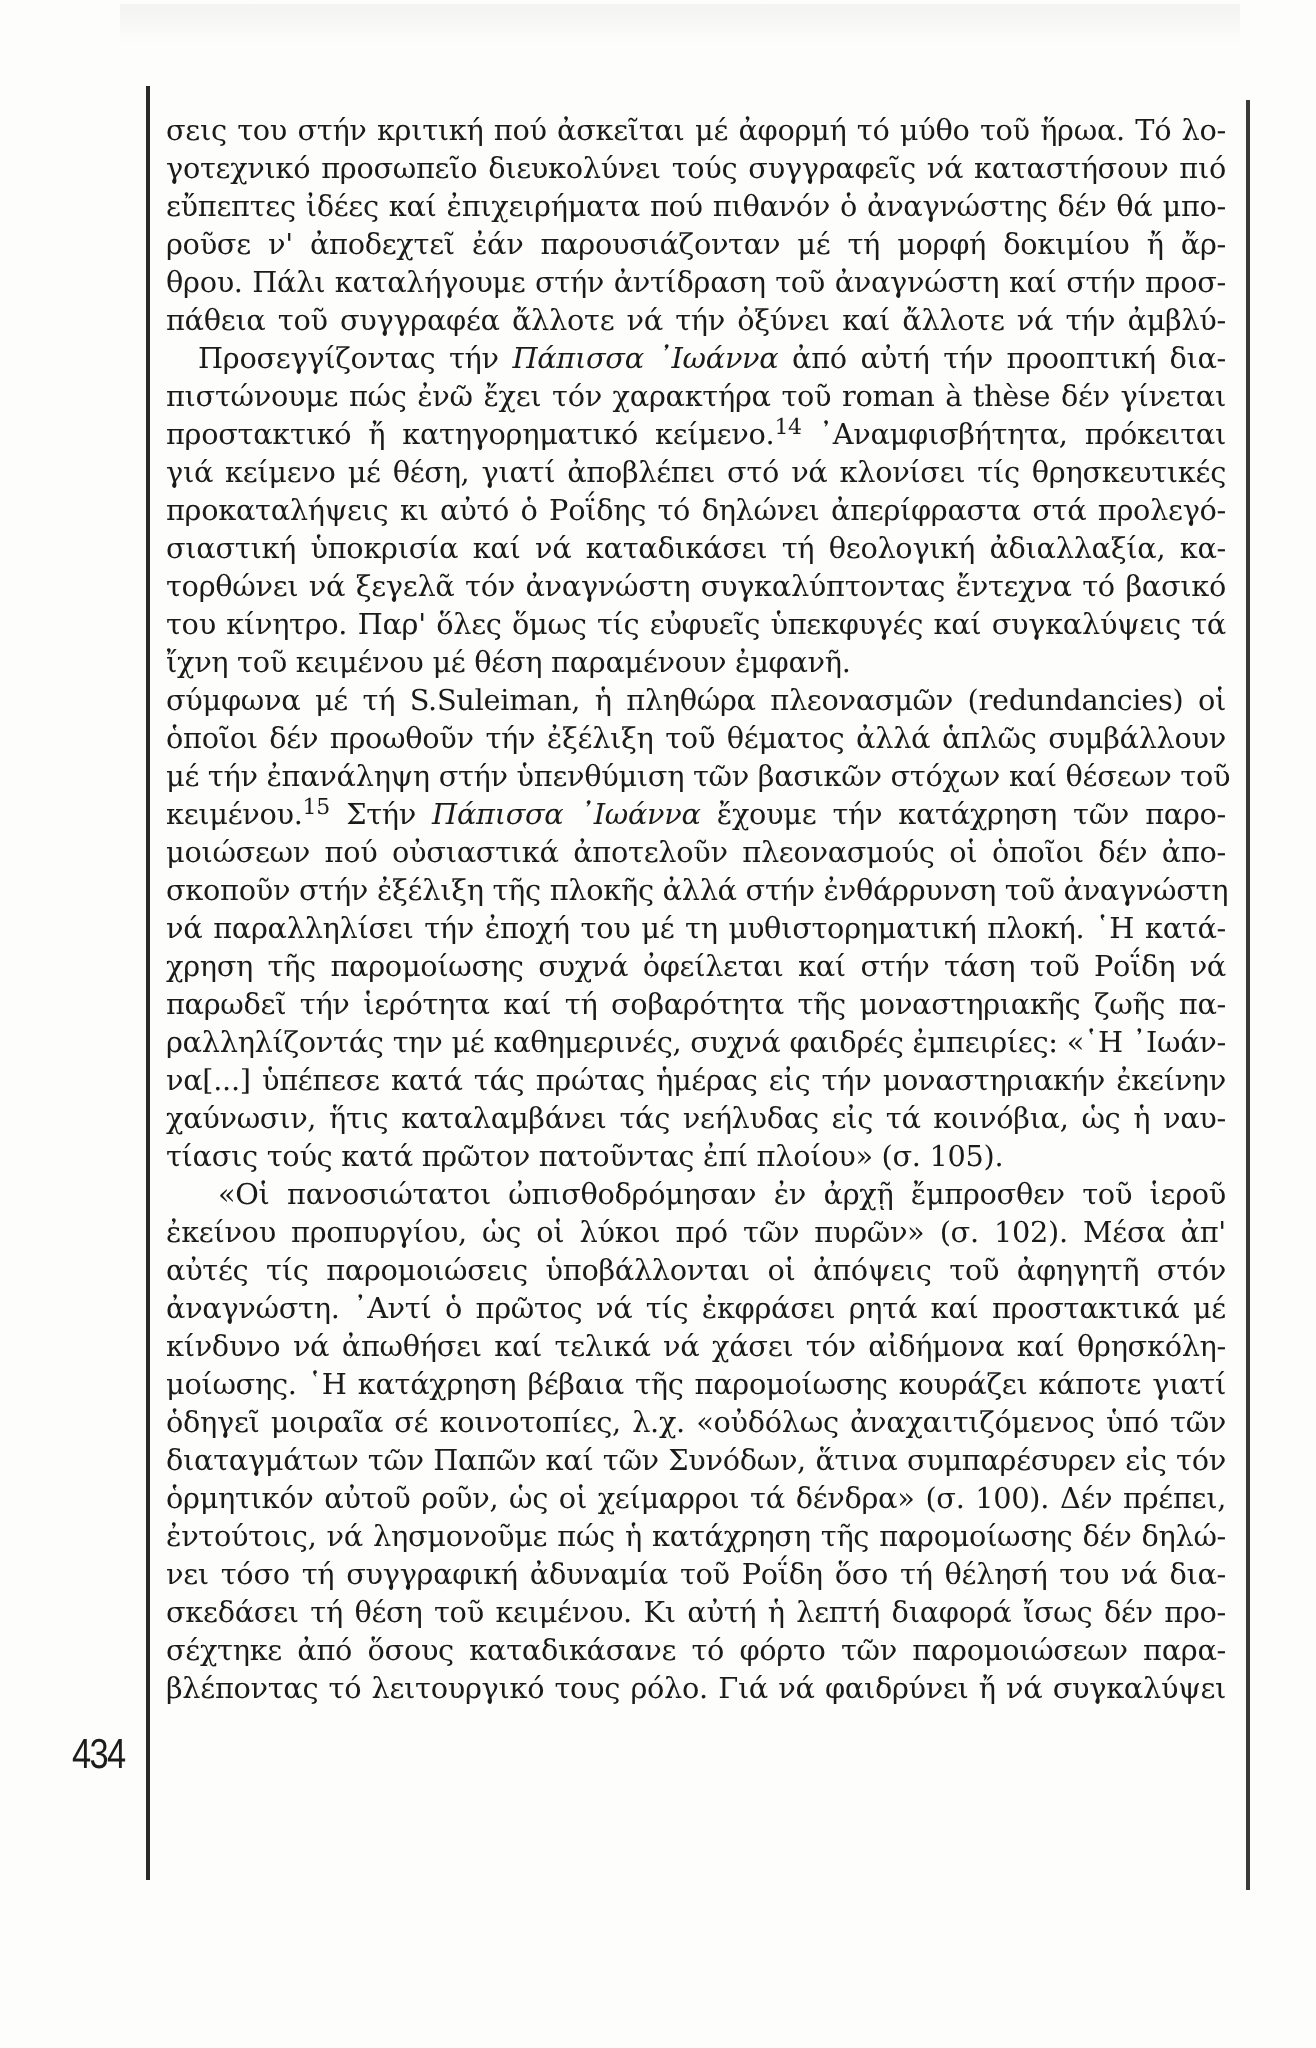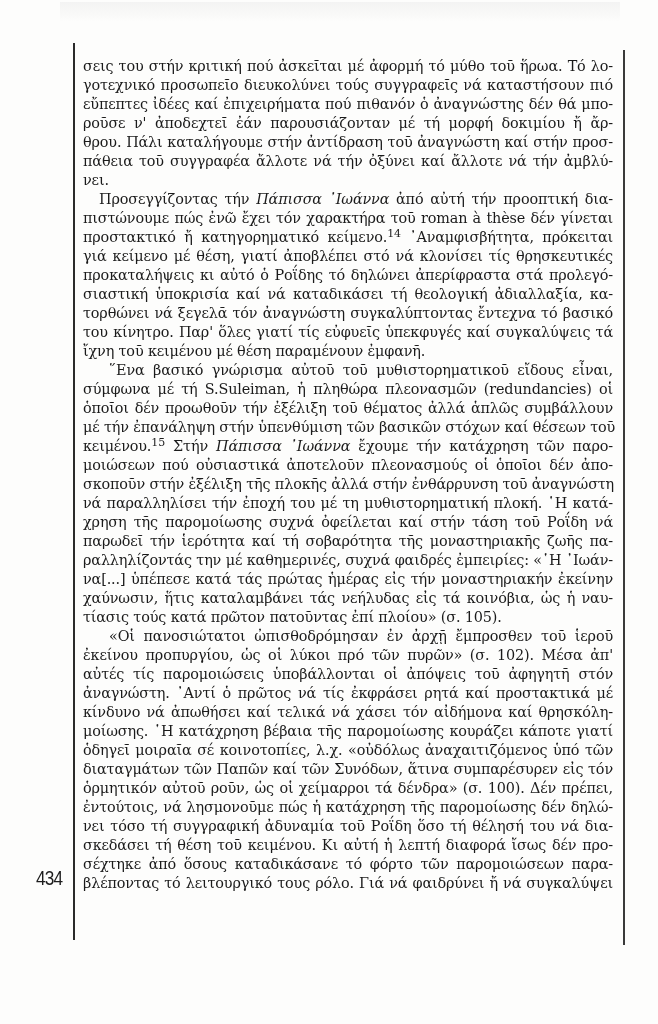--- a/index.html
+++ b/index.html
@@ -50,31 +50,29 @@
 <div class="rule-right"></div>
 <div class="page-number">434</div>
 
 <div class="text-block" id="text-block">
     <div class="line"><span>σεις του στήν κριτική πού ἀσκεῖται μέ ἀφορμή τό μύθο τοῦ ἥρωα. Τό λο-</span></div>
     <div class="line"><span>γοτεχνικό προσωπεῖο διευκολύνει τούς συγγραφεῖς νά καταστήσουν πιό</span></div>
     <div class="line"><span>εὔπεπτες ἰδέες καί ἐπιχειρήματα πού πιθανόν ὁ ἀναγνώστης δέν θά μπο-</span></div>
     <div class="line"><span>ροῦσε ν' ἀποδεχτεῖ ἐάν παρουσιάζονταν μέ τή μορφή δοκιμίου ἤ ἄρ-</span></div>
     <div class="line"><span>θρου. Πάλι καταλήγουμε στήν ἀντίδραση τοῦ ἀναγνώστη καί στήν προσ-</span></div>
     <div class="line"><span>πάθεια τοῦ συγγραφέα ἄλλοτε νά τήν ὀξύνει καί ἄλλοτε νά τήν ἀμβλύ-</span></div>
-    <div class="line last"><span>νει.</span></div>
     <div class="line indent"><span>Προσεγγίζοντας τήν </span><i>Πάπισσα ᾿Ιωάννα</i><span> ἀπό αὐτή τήν προοπτική δια-</span></div>
     <div class="line"><span>πιστώνουμε πώς ἐνῶ ἔχει τόν χαρακτήρα τοῦ roman à thèse δέν γίνεται</span></div>
     <div class="line"><span>προστακτικό ἤ κατηγορηματικό κείμενο.</span><sup>14</sup><span> ᾿Αναμφισβήτητα, πρόκειται</span></div>
     <div class="line"><span>γιά κείμενο μέ θέση, γιατί ἀποβλέπει στό νά κλονίσει τίς θρησκευτικές</span></div>
     <div class="line"><span>προκαταλήψεις κι αὐτό ὁ Ροΐδης τό δηλώνει ἀπερίφραστα στά προλεγό-</span></div>
     <div class="line"><span>σιαστική ὑποκρισία καί νά καταδικάσει τή θεολογική ἀδιαλλαξία, κα-</span></div>
     <div class="line"><span>τορθώνει νά ξεγελᾶ τόν ἀναγνώστη συγκαλύπτοντας ἔντεχνα τό βασικό</span></div>
-    <div class="line"><span>του κίνητρο. Παρ' ὅλες γιατί τίς εὐφυεῖς ὑπεκφυγές καί συγκαλύψεις τά</span></div>
+    <div class="line"><span>του κίνητρο. Παρ' ὅλες ὅμως τίς εὐφυεῖς ὑπεκφυγές καί συγκαλύψεις τά</span></div>
     <div class="line last"><span>ἴχνη τοῦ κειμένου μέ θέση παραμένουν ἐμφανῆ.</span></div>
-    <div class="line indent2"><span>῞Ενα βασικό γνώρισμα αὐτοῦ τοῦ μυθιστορηματικοῦ εἴδους εἶναι,</span></div>
     <div class="line"><span>σύμφωνα μέ τή S.Suleiman, ἡ πληθώρα πλεονασμῶν (redundancies) οἱ</span></div>
     <div class="line"><span>ὁποῖοι δέν προωθοῦν τήν ἐξέλιξη τοῦ θέματος ἀλλά ἁπλῶς συμβάλλουν</span></div>
     <div class="line"><span>μέ τήν ἐπανάληψη στήν ὑπενθύμιση τῶν βασικῶν στόχων καί θέσεων τοῦ</span></div>
     <div class="line"><span>κειμένου.</span><sup>15</sup><span> Στήν </span><i>Πάπισσα ᾿Ιωάννα</i><span> ἔχουμε τήν κατάχρηση τῶν παρο-</span></div>
     <div class="line"><span>μοιώσεων πού οὐσιαστικά ἀποτελοῦν πλεονασμούς οἱ ὁποῖοι δέν ἀπο-</span></div>
     <div class="line"><span>σκοποῦν στήν ἐξέλιξη τῆς πλοκῆς ἀλλά στήν ἐνθάρρυνση τοῦ ἀναγνώστη</span></div>
     <div class="line"><span>νά παραλληλίσει τήν ἐποχή του μέ τη μυθιστορηματική πλοκή. ῾Η κατά-</span></div>
     <div class="line"><span>χρηση τῆς παρομοίωσης συχνά ὀφείλεται καί στήν τάση τοῦ Ροΐδη νά</span></div>
     <div class="line"><span>παρωδεῖ τήν ἱερότητα καί τή σοβαρότητα τῆς μοναστηριακῆς ζωῆς πα-</span></div>
     <div class="line"><span>ραλληλίζοντάς την μέ καθημερινές, συχνά φαιδρές ἐμπειρίες: «῾Η ᾿Ιωάν-</span></div>

